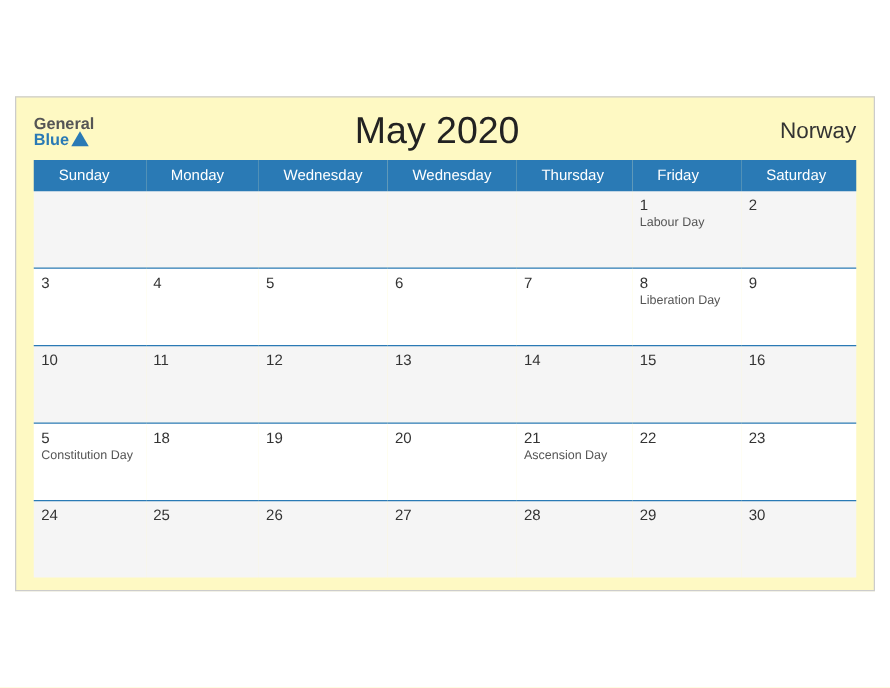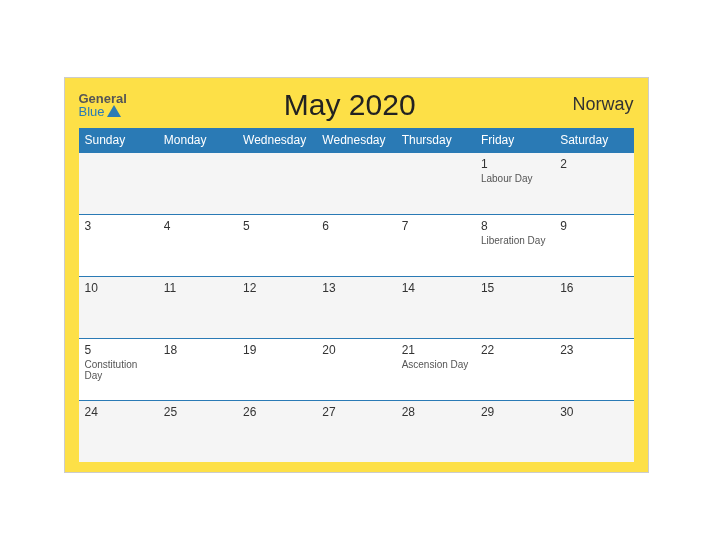--- a/index.html
+++ b/index.html
@@ -7,22 +7,22 @@
       font-family: Arial, sans-serif;
       background: #fff;
       width: 712px;
       height: 550px;
       overflow: hidden;
       display: flex;
       align-items: center;
       justify-content: center;
     }
     .calendar-wrapper {
-      width: 585px;
-      background: #fde047;
+      width: 688px;
+      background: #fef9c3;
       border: 1px solid #ccc;
       padding: 10px 14px 10px 14px;
     }
     .top-bar {
       display: flex;
       align-items: center;
       justify-content: space-between;
       margin-bottom: 6px;
     }
     .logo {
@@ -31,21 +31,21 @@
       align-items: flex-start;
       line-height: 1;
     }
     .logo-general {
       font-size: 13px;
       font-weight: bold;
       color: #555;
     }
     .logo-blue {
       font-size: 13px;
-      font-weight: normal;
+      font-weight: bold;
       color: #2a7ab5;
       display: flex;
       align-items: center;
     }
     .logo-triangle {
       width: 0;
       height: 0;
       border-left: 7px solid transparent;
       border-right: 7px solid transparent;
       border-bottom: 12px solid #2a7ab5;
@@ -65,21 +65,21 @@
     }
     .calendar-table {
       width: 100%;
       border-collapse: collapse;
     }
     .calendar-table thead tr th {
       background: #2a7ab5;
       color: #fff;
       font-size: 12px;
       font-weight: normal;
-      padding: 5px 6px;
+      padding: 5px 20px;
       text-align: left;
       border: none;
     }
     .calendar-table tbody tr td {
       vertical-align: top;
       padding: 4px 6px 4px 6px;
       border-top: 1.5px solid #2a7ab5;
       border-bottom: none;
       border-left: none;
       border-right: none;

